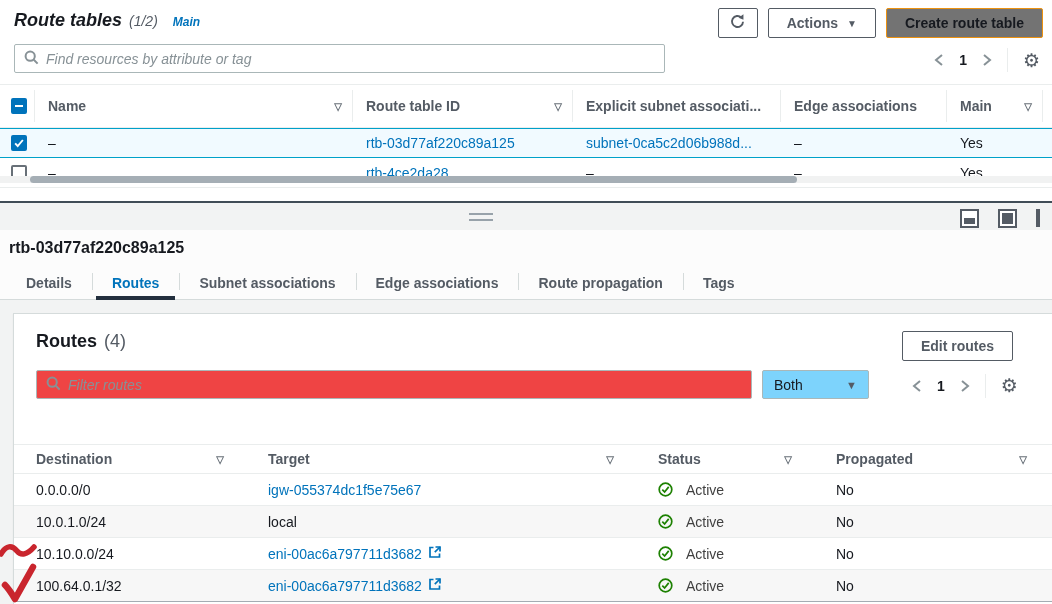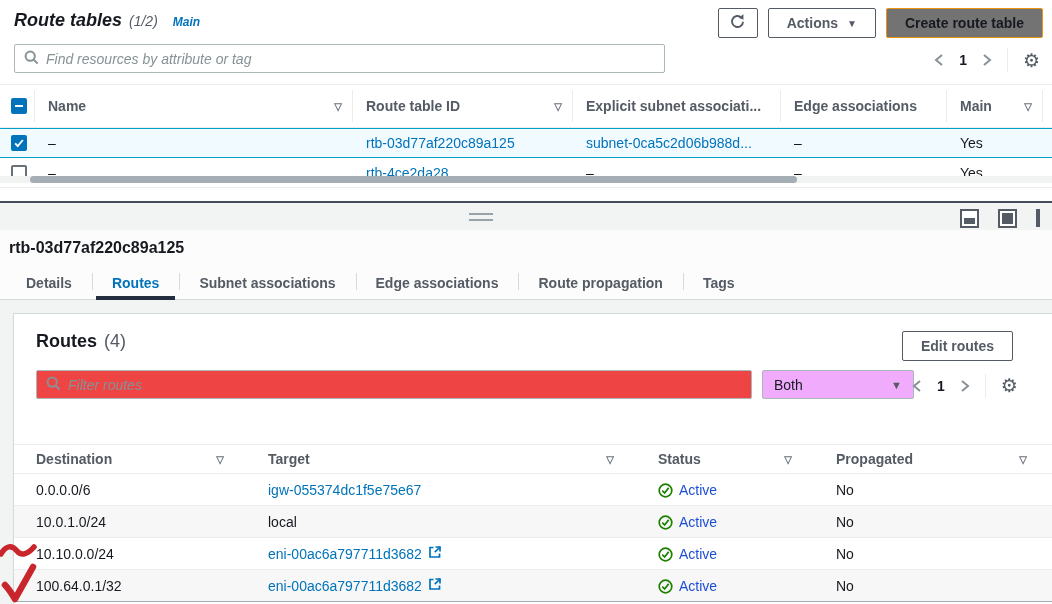--- a/index.html
+++ b/index.html
@@ -84,39 +84,39 @@
   .card-title { position: absolute; left: 22px; top: 17px; display: flex; align-items: baseline; gap: 7px; }
   .card-title .h { font-size: 18px; font-weight: 700; }
   .card-title .c { font-size: 18px; color: #545b64; }
   .edit-btn { position: absolute; right: 44px; top: 17px; }
   .routes-search { position: absolute; left: 22px; top: 56px; width: 716px; height: 29px;
                    border: 1px solid #aab7b8; border-radius: 2px; display: flex; align-items: center;
                    padding: 0 9px; gap: 7px; background: #ef4444; }
   .routes-search input { flex: 1; border: none; outline: none; background: transparent;
                          font: italic 14px "Liberation Sans", sans-serif; color: #16191f; }
   .routes-search input::placeholder { color: #879196; }
-  .both-select { position: absolute; left: 748px; top: 56px; width: 152px; height: 29px;
-                 border: 1px solid #aab7b8; border-radius: 2px; background: #f0abfc;
+  .both-select { position: absolute; left: 748px; top: 56px; width: 107px; height: 29px;
+                 border: 1px solid #aab7b8; border-radius: 2px; background: #7dd3fc;
                  display: flex; align-items: center; justify-content: space-between;
                  padding: 0 11px; cursor: pointer; }
   .both-select .caret { color: #545b64; font-size: 11px; }
   .pager-bottom { position: absolute; left: 898px; top: 57px; height: 29px; }
   
   .r-table { position: absolute; left: 0; right: 0; top: 130px; }
   .r-row { display: grid; grid-template-columns: 232px 390px 178px 1fr; align-items: center; height: 32px; }
   .r-head { height: 30px; border-top: 1px solid #eaeded; border-bottom: 1px solid #eaeded;
             font-weight: 700; color: #545b64; }
   .r-hcell { display: flex; align-items: center; justify-content: space-between;
              padding-left: 22px; padding-right: 22px; cursor: pointer; }
   .r-hcell.last { padding-right: 30px; }
   .r-cell { padding-left: 22px; white-space: nowrap; display: flex; align-items: center; gap: 6px; }
   .r-body { border-bottom: 1px solid #eaeded; }
   .r-body.alt { background: #f7f7f7; }
   .r-body.lastrow { border-bottom: 1px solid #a4acb3; }
-  .status-ok { color: #1d4ed8; display: flex; align-items: flex-end; gap: 6px; }
+  .status-ok { color: #404040; display: flex; align-items: flex-start; gap: 13px; }
   
   .annotations { position: absolute; left: 0; top: 540px; z-index: 6; pointer-events: none; }
 </style>
 </head>
 <body>
 
 <div class="screen">
 
   <div class="page-header">
     <div class="title-group">
@@ -303,21 +303,21 @@
             <span>Status</span>
             <span class="sort">▽</span>
           </div>
           <div class="r-hcell last">
             <span>Propagated</span>
             <span class="sort">▽</span>
           </div>
         </div>
 
         <div class="r-row r-body">
-          <div class="r-cell">0.0.0.0/6</div>
+          <div class="r-cell">0.0.0.0/0</div>
           <div class="r-cell">
               <a class="link">igw-055374dc1f5e75e67</a>
             </div>
           <div class="r-cell">
               <span class="status-ok">
                 <svg width="15" height="15" viewBox="0 0 15 15">
                   <circle cx="7.5" cy="7.5" r="6.3" fill="none" stroke="#1d8102" stroke-width="1.7"></circle>
                   <polyline points="4.3,7.7 6.6,10 10.7,4.9" fill="none" stroke="#1d8102" stroke-width="1.7"></polyline>
                 </svg>
                 <span>Active</span>

